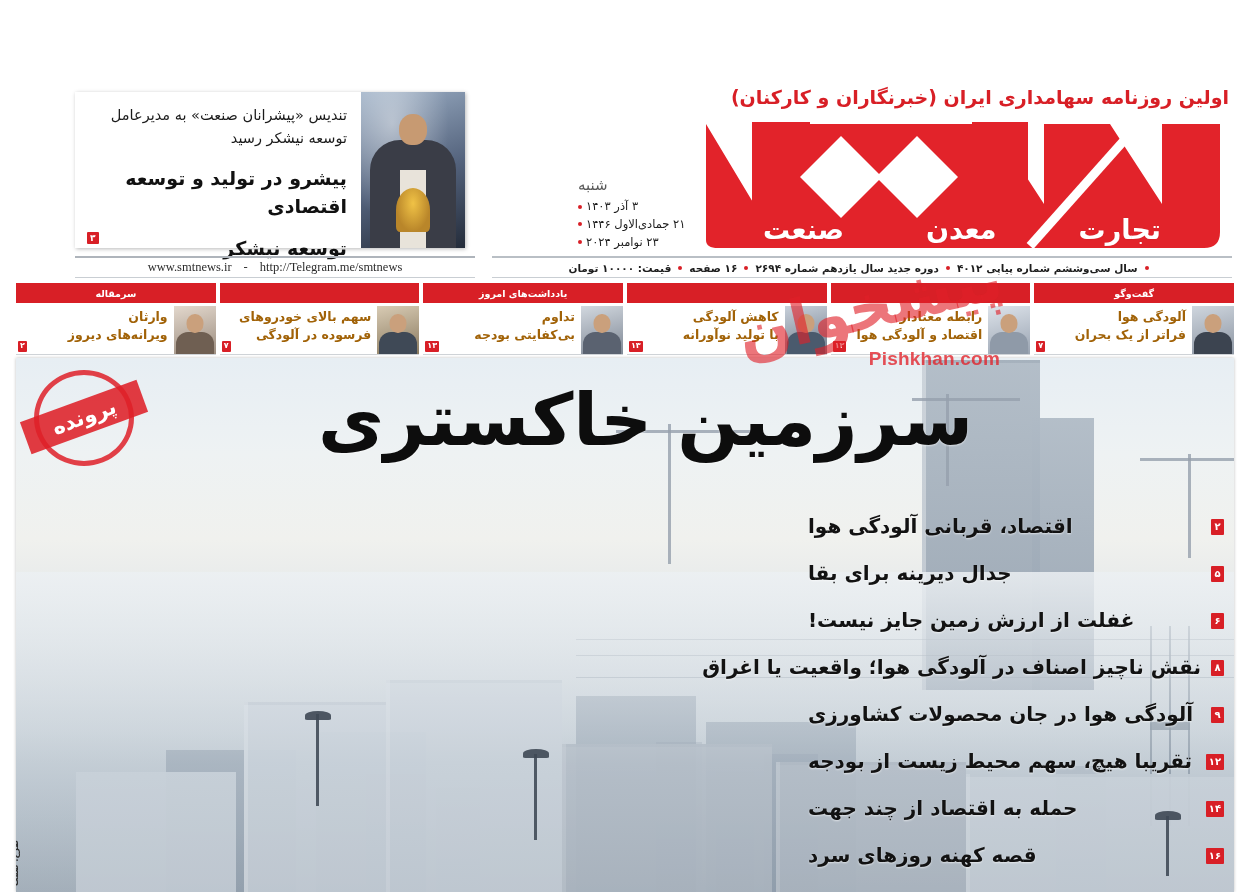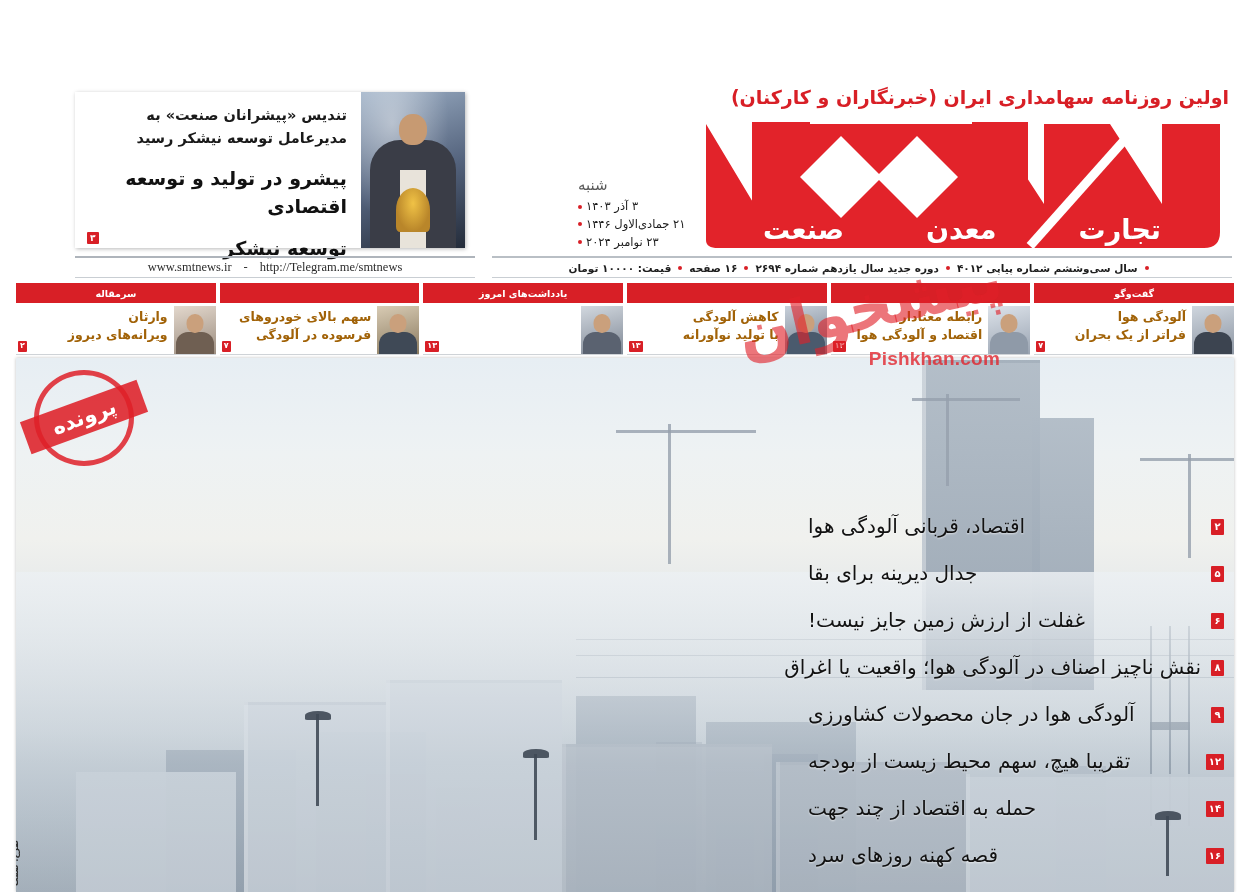--- a/index.html
+++ b/index.html
@@ -163,21 +163,21 @@
     position: absolute;
     top: 0; right: 104px; left: 0;
     height: 156px;
     padding: 12px 14px 10px 12px;
     text-align: right;
   }
   .promo-kicker {
     font-size: 14.5px;
     line-height: 1.62;
     color: #1a1a1a;
-    font-weight: 700;
+    font-weight: 400;
   }
   .promo-head {
     margin-top: 13px;
     font-size: 19px;
     font-weight: bold;
     line-height: 1.5;
     color: #111111;
   }
   .promo-pagenum {
     position: absolute;
@@ -474,21 +474,21 @@
     display: flex;
     flex-direction: row;
     align-items: center;
     gap: 10px;
     padding-left: 4px;
   }
   .story-title {
     flex: 1;
     text-align: left;
     font-size: 20px;
-    font-weight: normal;
+    font-weight: bold;
     color: #121212;
     line-height: 1.35;
     white-space: nowrap;
     text-shadow: 0 1px 2px rgba(255,255,255,.6);
   }
   .story-pagenum {
     flex: 0 0 auto;
     background: #d81f26;
     color: #ffffff;
     font-size: 10px;
@@ -666,20 +666,24 @@
     </div>
 
     <div class="teaser">
       <div class="teaser-label">یادداشت‌های امروز</div>
       <div class="teaser-body">
         <div class="teaser-photo">
           <div class="tp-bg" style="background:linear-gradient(165deg,#d2d8df,#7f8895)"></div>
           <div class="tp-body" style="background:#5a6270"></div>
           <div class="tp-head"></div>
         </div>
+        <div class="teaser-title">
+          <div>تداوم</div>
+          <div>بی‌کفایتی بودجه</div>
+        </div>
         <div class="teaser-pagenum">۱۳</div>
       </div>
     </div>
 
     <div class="teaser">
       <div class="teaser-label blank"></div>
       <div class="teaser-body">
         <div class="teaser-photo">
           <div class="tp-bg" style="background:linear-gradient(165deg,#d8cbb4,#8a7a5f)"></div>
           <div class="tp-body" style="background:#3f4956"></div>
@@ -775,20 +779,21 @@
     <div class="lamp-post" style="left:1150px; bottom:16px; height:60px;"></div>
     <div class="lamp-head" style="left:1139px; bottom:72px;"></div>
 
     <div id="stamp">
       <div class="stamp-ring"></div>
       <div class="stamp-band">
         <span class="stamp-text">پرونده</span>
       </div>
     </div>
 
+    <h1 id="headline">سرزمین خاکستری</h1>
 
     <div id="storylist">
       <div class="story-item">
         <span class="story-pagenum">۲</span>
         <span class="story-title">اقتصاد، قربانی آلودگی هوا</span>
       </div>
       <div class="story-item">
         <span class="story-pagenum">۵</span>
         <span class="story-title">جدال دیرینه برای بقا</span>
       </div>

